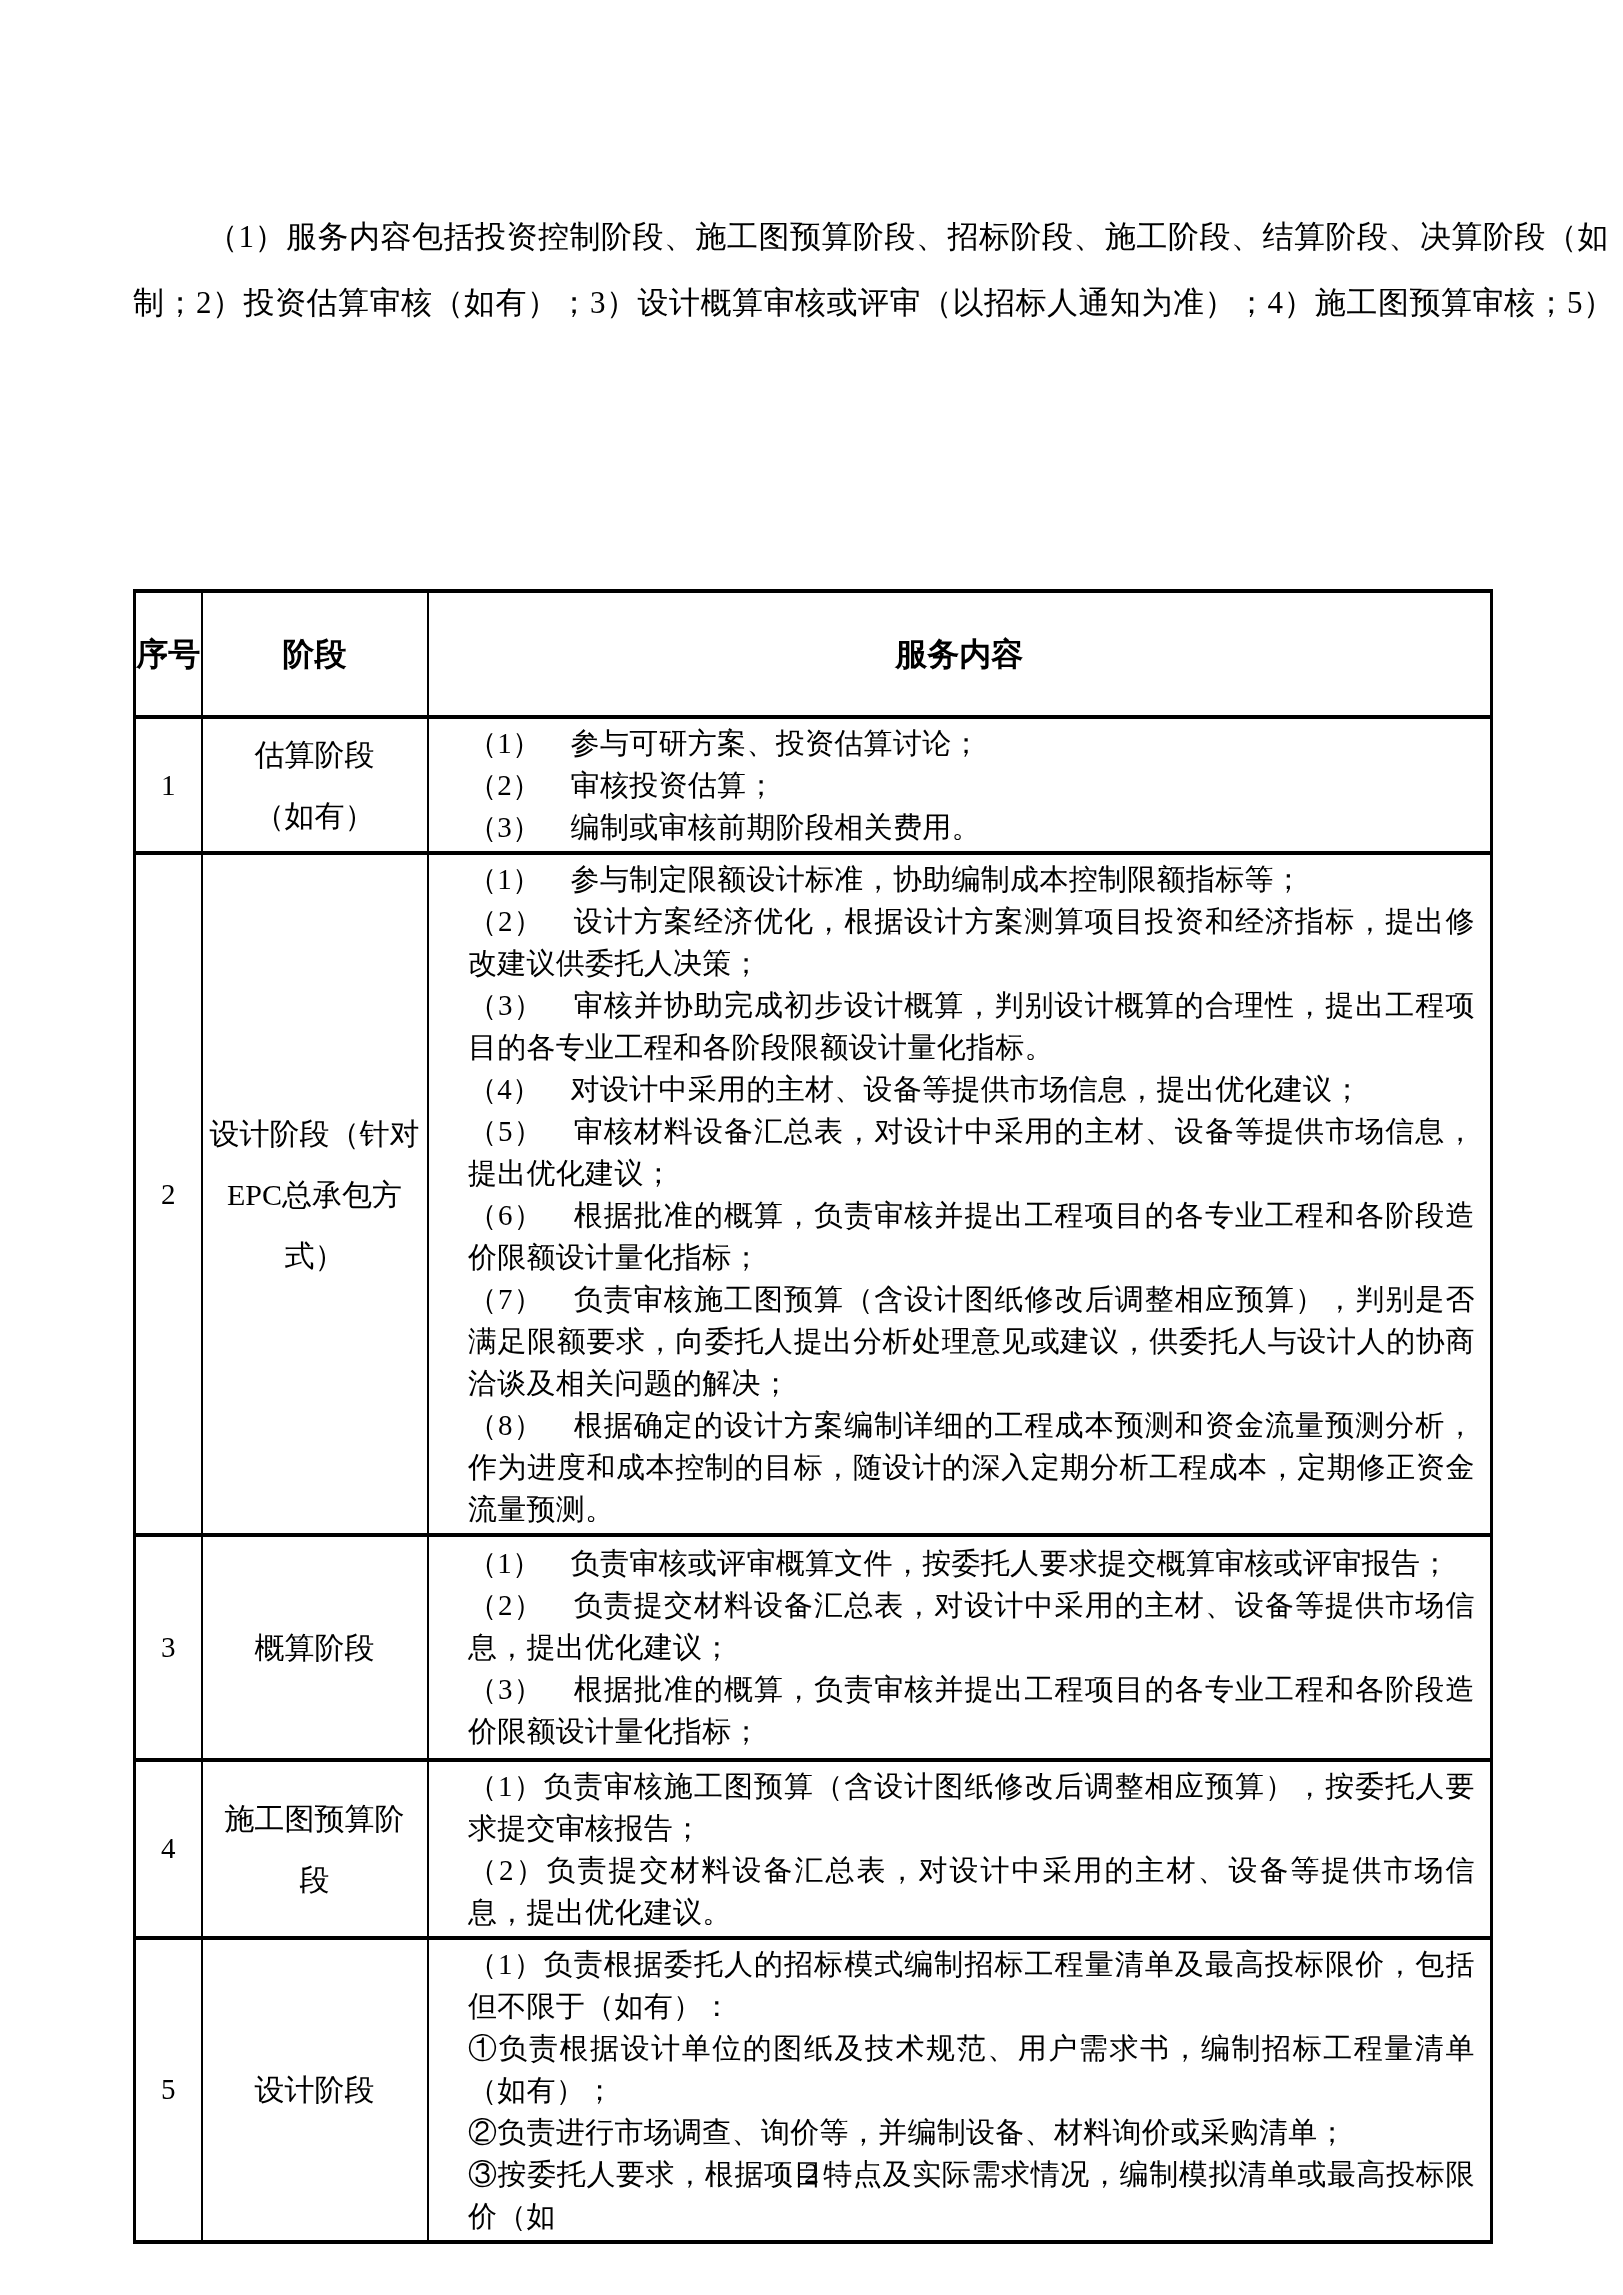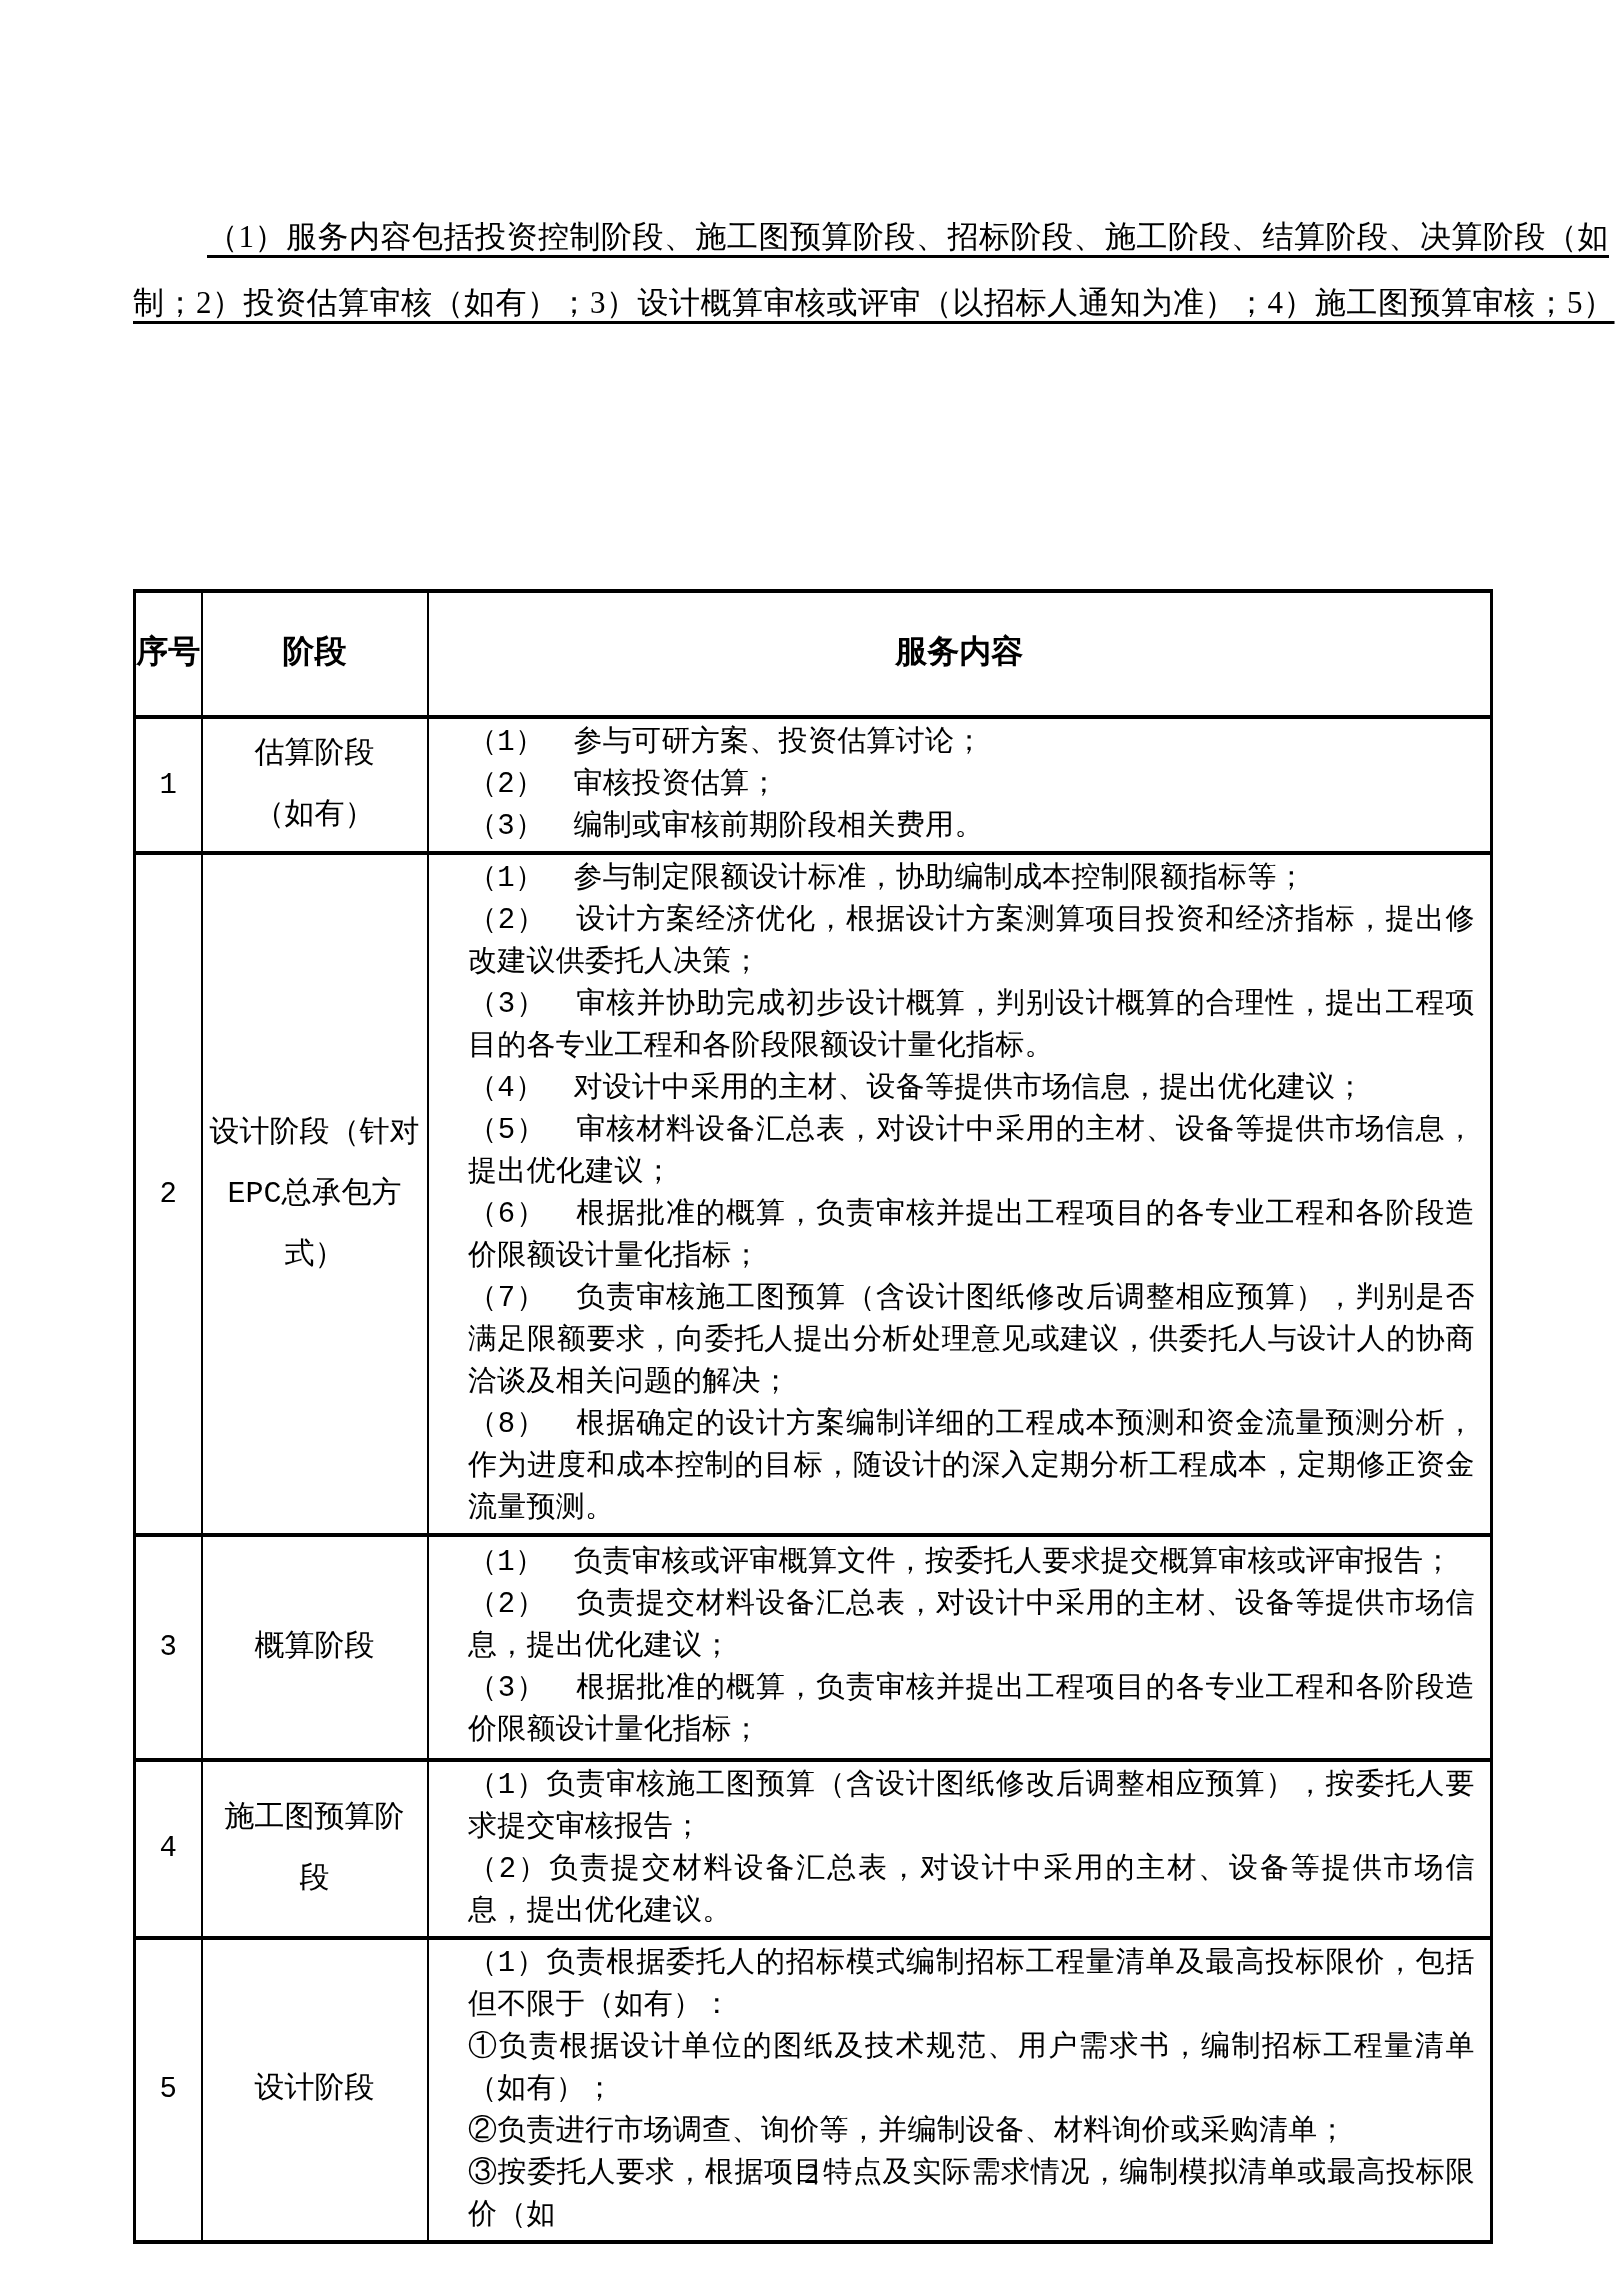--- a/index.html
+++ b/index.html
@@ -20,21 +20,20 @@
     left: 133px;
     top: 204px;
     width: 1358px;
   }
   .intro-line {
     font-size: 31px;
     line-height: 66px;
     letter-spacing: 0.5px;
     text-align: justify;
     text-align-last: justify;
-    text-decoration: underline;
     text-decoration-thickness: 3.1px;
     text-underline-offset: 8.2px;
     white-space: nowrap;
   }
   .intro-line.first { text-indent: 74px; }
   .intro-line.last  { text-align-last: left; }
 
   
   .service-table {
     position: absolute;
@@ -46,21 +45,20 @@
     border: 3.1px solid #000;
   }
   .service-table th, .service-table td {
     border-left: 2px solid #000;
     border-right: 2px solid #000;
     border-top: 4.1px solid #000;
     border-bottom: 4.1px solid #000;
     padding: 0;
     vertical-align: middle;
     overflow: hidden;
-    font-family: Liberation Mono, monospace;
   }
   .col-no      { width: 67px; }
   .col-stage   { width: 226px; }
   .col-content { width: 1064px; }
 
   .service-table th {
     font-size: 32px;
     font-weight: bold;
     text-align: center;
     line-height: 56px;

